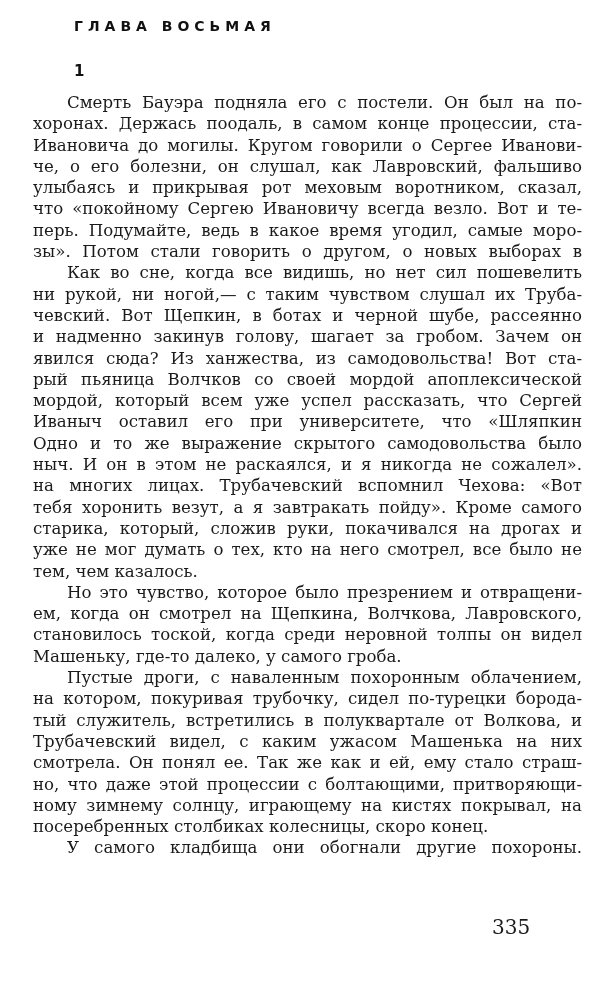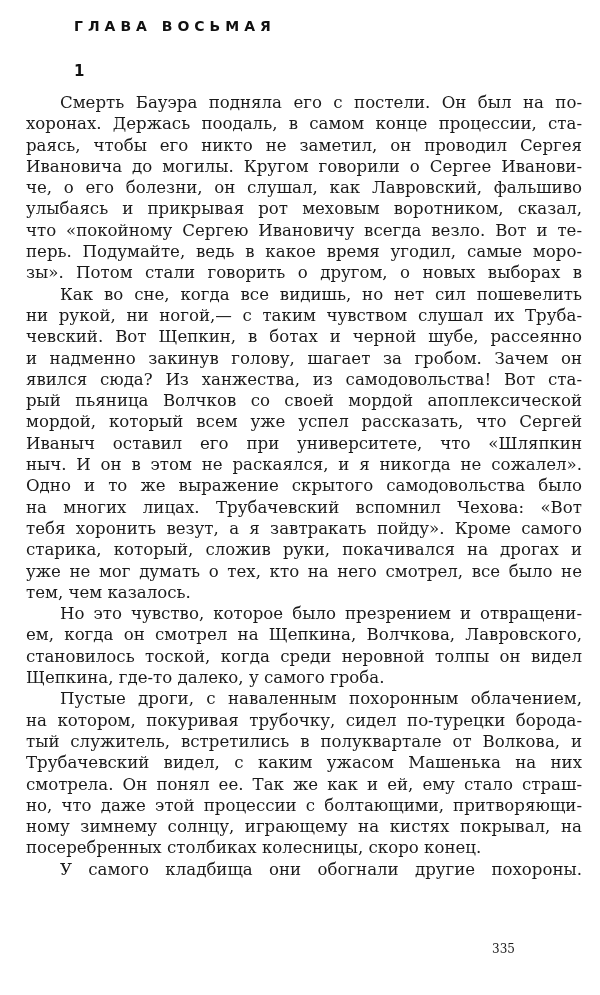--- a/index.html
+++ b/index.html
@@ -12,63 +12,62 @@
   }
   .section-number {
     position: absolute; left: 74px; top: 62px;
     font-family: "DejaVu Sans", sans-serif; font-weight: bold; font-size: 15px; color: #111;
   }
   .body-text {
     position: absolute; left: 26px; top: 92px; width: 556px;
     font-family: "DejaVu Serif", serif; font-size: 16.6px; line-height: 21.3px;
     color: #1a1a1a;
   }
-  .line { display: block; white-space: nowrap; text-align: justify; text-align-last: justify; height: 21.3px; overflow: visible; }
+  .line { display: block; white-space: nowrap; text-align: justify; text-align-last: justify; height: 21.3px; overflow: visible; margin-left: 7px; }
   .line.last { text-align-last: left; }
   .line.indent { padding-left: 34px; }
   .page-number {
-    position: absolute; left: 492px; top: 942px;
-    font-family: "DejaVu Serif", serif; font-size: 12px; color: #1a1a1a;
+    position: absolute; left: 492px; top: 915px;
+    font-family: "DejaVu Serif", serif; font-size: 20px; color: #1a1a1a;
   }
 </style>
 </head>
 <body>
 
 <div class="page">
   <div class="chapter-title">ГЛАВА ВОСЬМАЯ</div>
   <div class="section-number">1</div>
   <div class="body-text" id="body-text">
       <span class="line indent">Смерть Бауэра подняла его с постели. Он был на по-</span>
       <span class="line">хоронах. Держась поодаль, в самом конце процессии, ста-</span>
-      <span class="line">раясь, чтобы его никто не заметил, он проводил Сергея</span>
       <span class="line">Ивановича до могилы. Кругом говорили о Сергее Иванови-</span>
       <span class="line">че, о его болезни, он слушал, как Лавровский, фальшиво</span>
       <span class="line">улыбаясь и прикрывая рот меховым воротником, сказал,</span>
       <span class="line">что «покойному Сергею Ивановичу всегда везло. Вот и те-</span>
       <span class="line">перь. Подумайте, ведь в какое время угодил, самые моро-</span>
       <span class="line">зы». Потом стали говорить о другом, о новых выборах в</span>
       <span class="line indent">Как во сне, когда все видишь, но нет сил пошевелить</span>
       <span class="line">ни рукой, ни ногой,— с таким чувством слушал их Труба-</span>
       <span class="line">чевский. Вот Щепкин, в ботах и черной шубе, рассеянно</span>
       <span class="line">и надменно закинув голову, шагает за гробом. Зачем он</span>
       <span class="line">явился сюда? Из ханжества, из самодовольства! Вот ста-</span>
       <span class="line">рый пьяница Волчков со своей мордой апоплексической</span>
       <span class="line">мордой, который всем уже успел рассказать, что Сергей</span>
       <span class="line">Иваныч оставил его при университете, что «Шляпкин</span>
+      <span class="line">Одно и то же выражение скрытого самодовольства было</span>
       <span class="line">ныч. И он в этом не раскаялся, и я никогда не сожалел».</span>
-      <span class="line">Одно и то же выражение скрытого самодовольства было</span>
       <span class="line">на многих лицах. Трубачевский вспомнил Чехова: «Вот</span>
       <span class="line">тебя хоронить везут, а я завтракать пойду». Кроме самого</span>
       <span class="line">старика, который, сложив руки, покачивался на дрогах и</span>
       <span class="line">уже не мог думать о тех, кто на него смотрел, все было не</span>
       <span class="line last">тем, чем казалось.</span>
       <span class="line indent">Но это чувство, которое было презрением и отвращени-</span>
       <span class="line">ем, когда он смотрел на Щепкина, Волчкова, Лавровского,</span>
       <span class="line">становилось тоской, когда среди неровной толпы он видел</span>
-      <span class="line last">Щепкина, где-то далеко, у самого гроба.</span>
+      <span class="line last">Машеньку, где-то далеко, у самого гроба.</span>
       <span class="line indent">Пустые дроги, с наваленным похоронным облачением,</span>
       <span class="line">на котором, покуривая трубочку, сидел по-турецки борода-</span>
       <span class="line">тый служитель, встретились в полуквартале от Волкова, и</span>
       <span class="line">Трубачевский видел, с каким ужасом Машенька на них</span>
       <span class="line">смотрела. Он понял ее. Так же как и ей, ему стало страш-</span>
       <span class="line">но, что даже этой процессии с болтающими, притворяющи-</span>
       <span class="line">ному зимнему солнцу, играющему на кистях покрывал, на</span>
       <span class="line last">посеребренных столбиках колесницы, скоро конец.</span>
       <span class="line indent">У самого кладбища они обогнали другие похороны.</span>
     </div>

